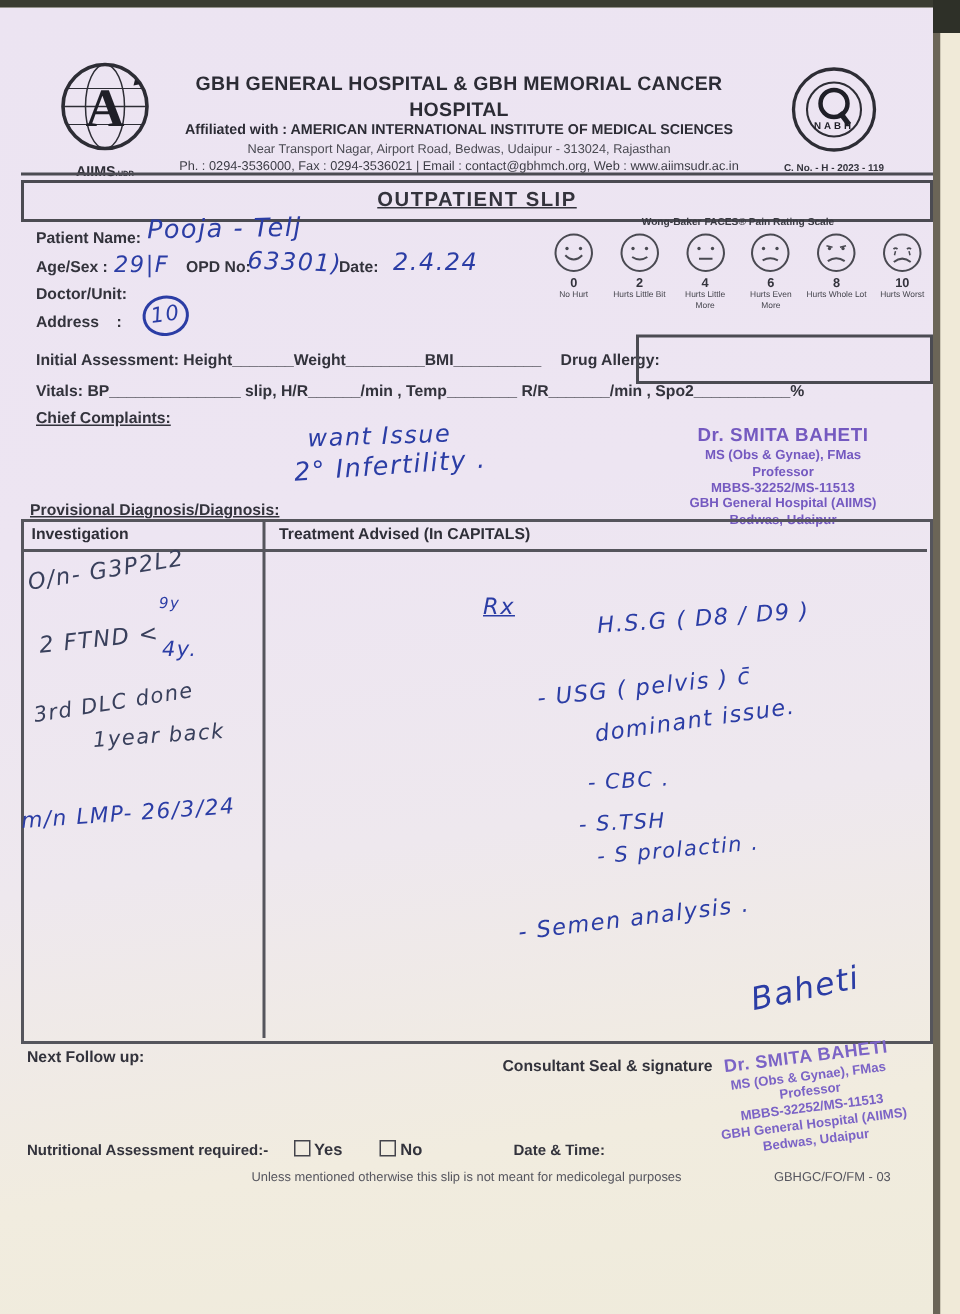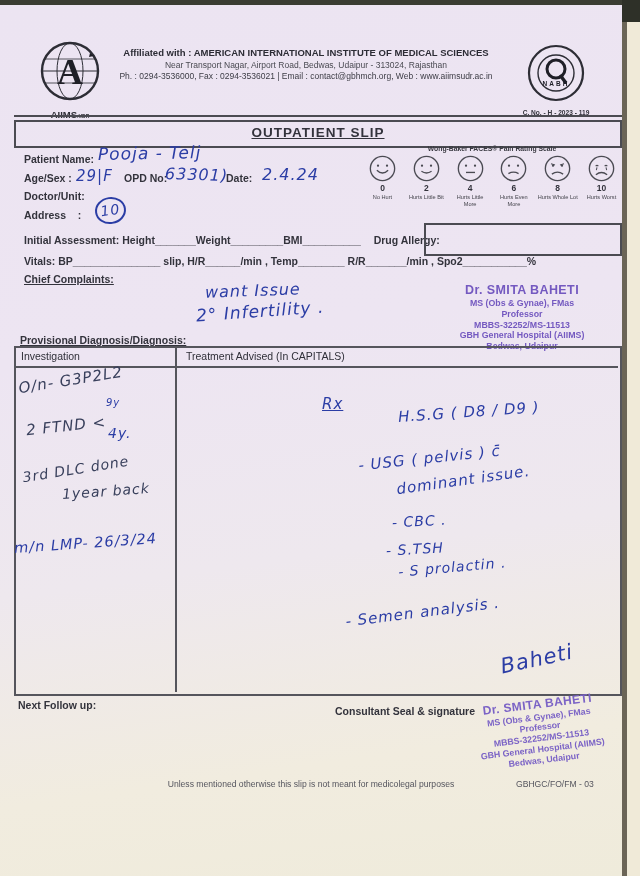--- a/index.html
+++ b/index.html
@@ -43,21 +43,21 @@
   #drug-box{left:424px;top:218px;width:194px;height:29px;border:2px solid #4b4b52;}
   
   .stamp{color:#7459c0;text-align:center;line-height:1.22;}
   .stamp .l0{font-size:12.5px;font-weight:700;letter-spacing:.4px;}
   .stamp .l{font-size:8.8px;font-weight:600;}
   #stamp2{transform:rotate(-7deg);color:#7b63c6;}
   
   #tbl{left:14px;top:341px;width:604px;height:346px;border:2px solid #55555c;}
   #tbl-vline{left:175px;top:341px;width:2px;height:346px;background:#55555c;}
   #tbl-hline{left:14px;top:361px;width:604px;height:1.5px;background:#55555c;}
-  .th{font-size:10.5px;font-weight:400;color:#2f2f38;}
+  .th{font-size:10.5px;font-weight:700;color:#2f2f38;}
   
   .cbx{display:inline-block;width:9px;height:9px;border:1.5px solid #44444c;vertical-align:-1px;}
   
   #disclaimer{left:0;top:774px;width:622px;text-align:center;font-size:8.6px;color:#55555e;}
   #form-code{left:516px;top:774px;font-size:8.6px;color:#55555e;}
   svg{display:block;}
 </style>
 </head>
 <body>
 
@@ -73,20 +73,21 @@
         <line x1="15" y1="44" x2="65" y2="44" stroke="#2d2d35" stroke-width="0.8"></line>
         <text x="40" y="45" text-anchor="middle" font-family="Liberation Serif,serif" font-size="36" font-weight="bold" fill="#1f1f27">A</text>
         <path d="M60 14 l4 3 l-5 1 z" fill="#1f1f27"></path>
       </svg>
       <div style="text-align:center;font-size:9.5px;font-weight:700;color:#2d2d35;margin-top:-6px;">
         <span>AIIMS</span><span style="font-size:5px;">.UDR</span>
       </div>
     </div>
 
     <div class="abs hdr-center">
+      <div id="hospital-name" class="b">GBH GENERAL HOSPITAL &amp; GBH MEMORIAL CANCER HOSPITAL</div>
       <div id="affil" class="b">Affiliated with : AMERICAN INTERNATIONAL INSTITUTE OF MEDICAL SCIENCES</div>
       <div id="addr">Near Transport Nagar, Airport Road, Bedwas, Udaipur - 313024, Rajasthan</div>
       <div id="contact">Ph. : 0294-3536000, Fax : 0294-3536021 | Email : contact@gbhmch.org, Web : www.aiimsudr.ac.in</div>
     </div>
 
     <div class="abs" style="left:520px;top:38px;width:72px;">
       <svg width="72" height="62" viewBox="0 0 72 62" style="margin:0 auto;">
         <circle cx="36" cy="30" r="27" fill="none" stroke="#2d2d35" stroke-width="2.2"></circle>
         <circle cx="36" cy="30" r="18" fill="none" stroke="#2d2d35" stroke-width="1.4"></circle>
         <circle cx="36" cy="26" r="9" fill="none" stroke="#1f1f27" stroke-width="3"></circle>
@@ -241,20 +242,28 @@
 
     <div id="stamp2" class="abs stamp" style="left:448px;top:692px;width:185px;">
       <div class="l0" style="font-size:12px;">Dr. SMITA BAHETI</div>
       <div class="l">MS (Obs &amp; Gynae), FMas</div>
       <div class="l">Professor</div>
       <div class="l">MBBS-32252/MS-11513</div>
       <div class="l">GBH General Hospital (AIIMS)</div>
       <div class="l">Bedwas, Udaipur</div>
     </div>
 
+    <div class="abs print" style="left:18px;top:755px;font-size:10px;">
+      <span class="b">Nutritional Assessment required:-</span>
+      <span style="margin-left:14px;"><span class="cbx"></span>
+        <span class="b" style="font-size:11px;">Yes</span></span>
+      <span style="margin-left:22px;"><span class="cbx"></span>
+        <span class="b" style="font-size:11px;">No</span></span>
+      <span class="b" style="margin-left:58px;">Date &amp; Time:</span>
+    </div>
 
     <div id="disclaimer" class="abs">Unless mentioned otherwise this slip is not meant for medicolegal purposes</div>
     <div id="form-code" class="abs">GBHGC/FO/FM - 03</div>
   </div>
 
   <div id="scan-right-shadow"></div>
   <div id="scan-right"></div>
   <div id="scan-top"></div>
   <div id="corner-dark"></div>
 </div>

